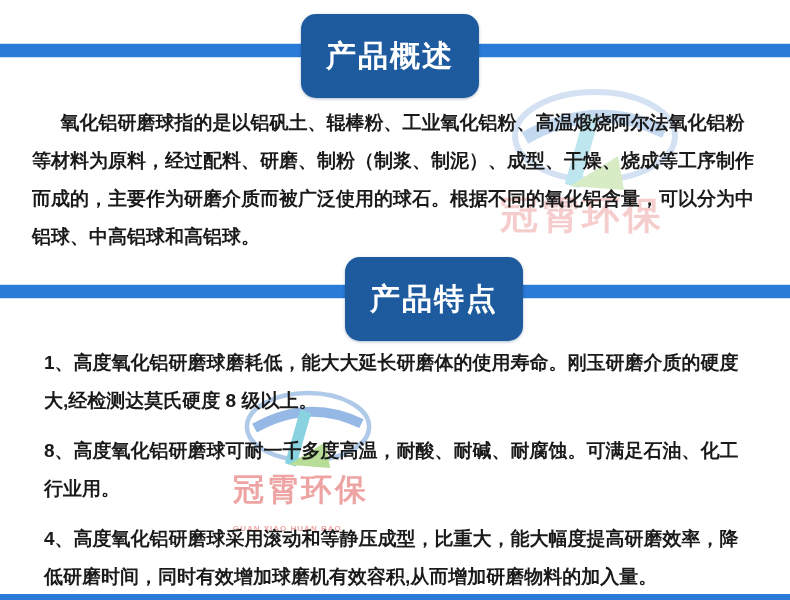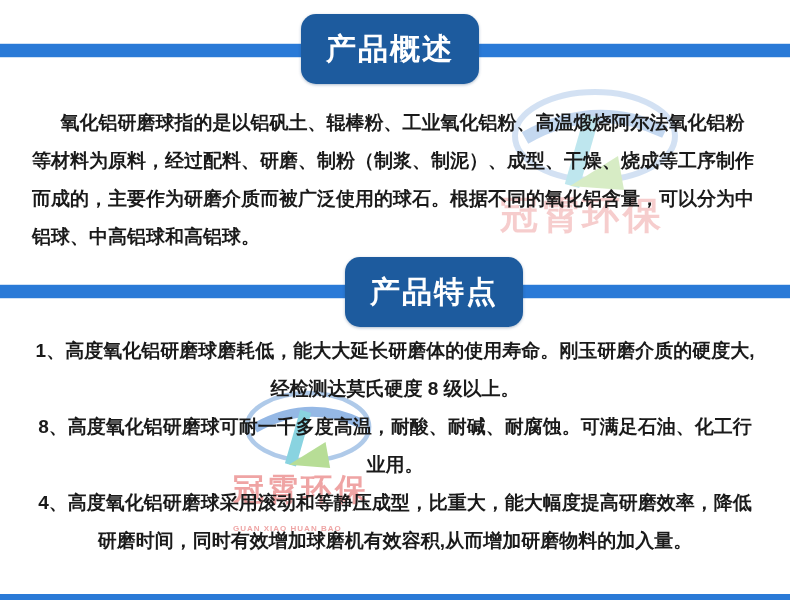--- a/index.html
+++ b/index.html
@@ -10,38 +10,38 @@
   
   .hbar{
     position:absolute;left:0;width:790px;height:13px;background:#2a7ad7;
     border-top:1px solid #cfe1f5;border-bottom:1px solid #cfe1f5;z-index:1;
   }
   .hbar.bar1{top:43px;}
   .hbar.bar2{top:284px;}
   .hbar.barbottom{top:594px;height:6px;border:none;}
   
   .section-header{
-    position:absolute;left:301px;width:178px;height:70px;background:#1d5b9e;
+    position:absolute;left:301px;width:178px;height:84px;background:#1d5b9e;
     border-radius:15px;display:flex;align-items:center;justify-content:center;
     z-index:2;box-shadow:0 1px 3px rgba(20,60,110,0.35);
   }
   .section-header .hd-text{
     color:#ffffff;font-size:30px;font-weight:bold;letter-spacing:2px;line-height:1;
   }
   .hdr1{top:14px;}
   .hdr2{top:257px;margin-left:44px;}
   
   .bodytext{
     position:absolute;left:32px;width:726px;color:#1a1a1a;font-weight:bold;
     font-size:19px;line-height:38px;z-index:3;
   }
   .overview-para{top:104px;}
   .overview-para p{margin:0;text-indent:1.5em;}
   .features-list{top:332px;}
-  .features-list p{margin:0;text-align:center;}
+  .features-list p{margin:12px;}
   
   .wm{position:absolute;z-index:0;pointer-events:none;}
   .wm-upper{left:500px;top:88px;width:190px;opacity:0.30;}
   .wm-lower{left:233px;top:390px;width:150px;opacity:0.55;}
   .wm .wm-red{
     color:#e25b5b;font-weight:bold;letter-spacing:3px;line-height:1.05;
     font-family:"Liberation Serif","DejaVu Serif",serif;
   }
   .wm-upper .wm-red{font-size:38px;margin-top:-6px;}
   .wm-lower .wm-red{font-size:31px;margin-top:-4px;}

